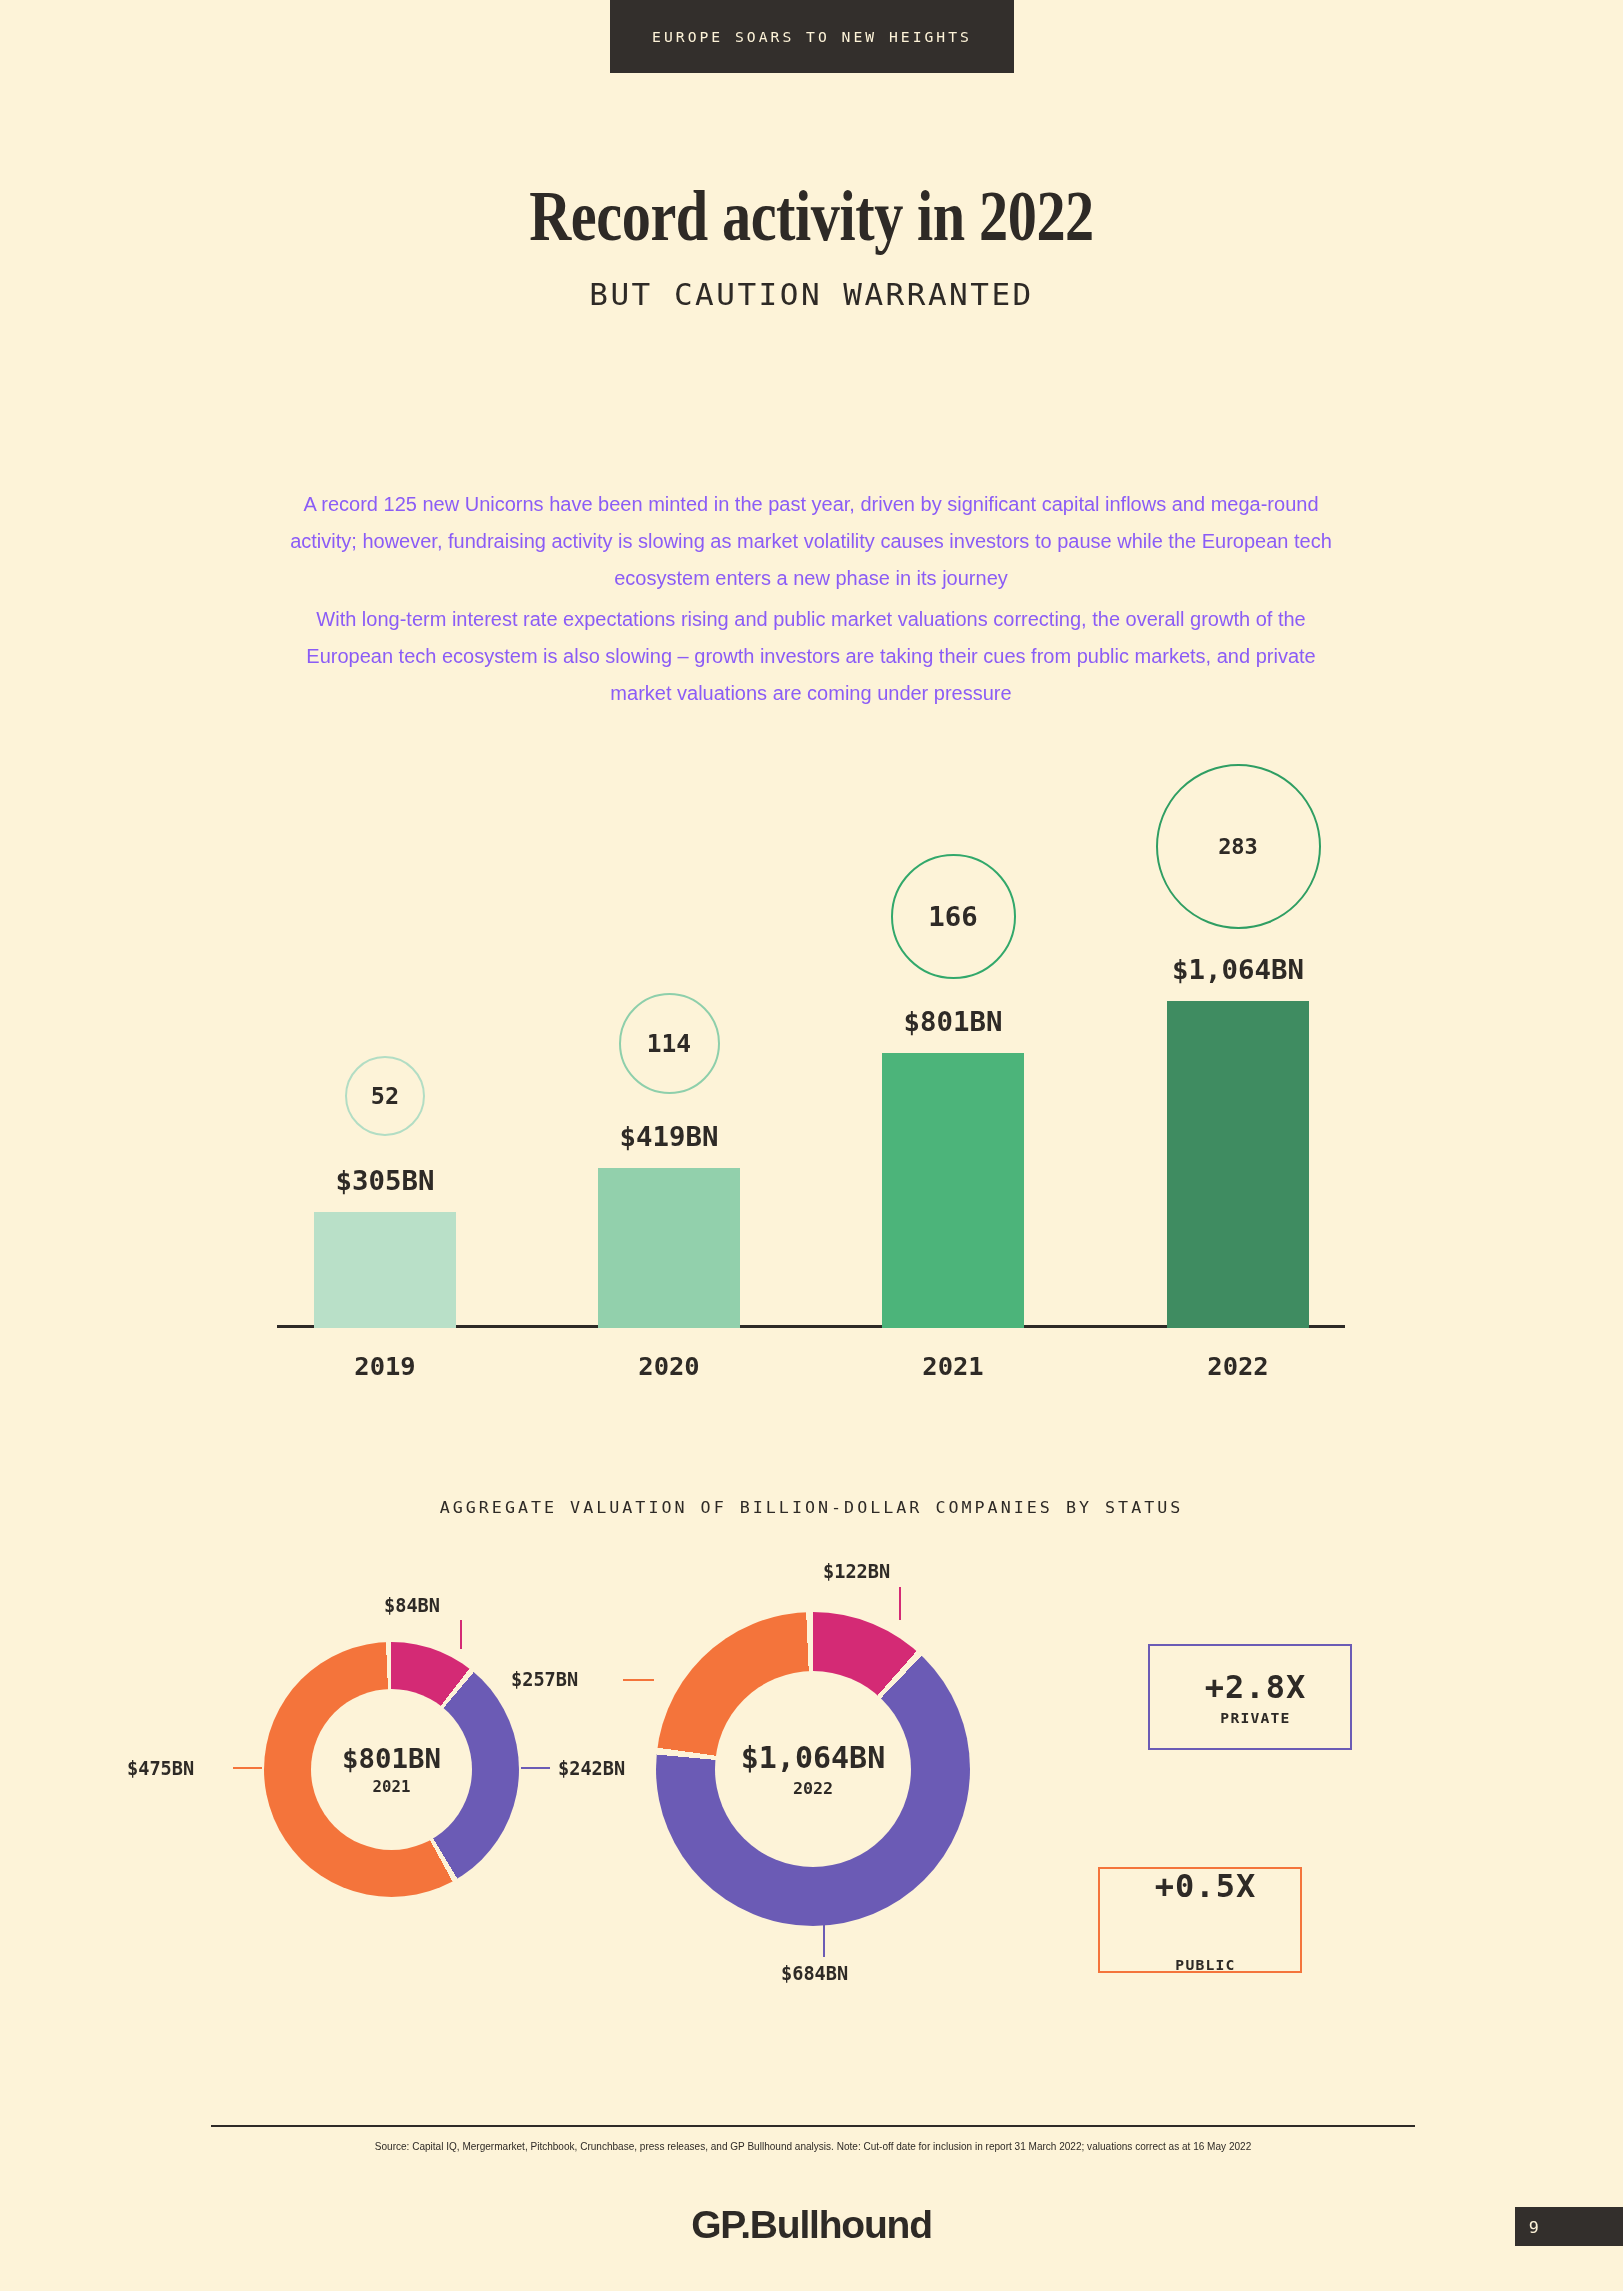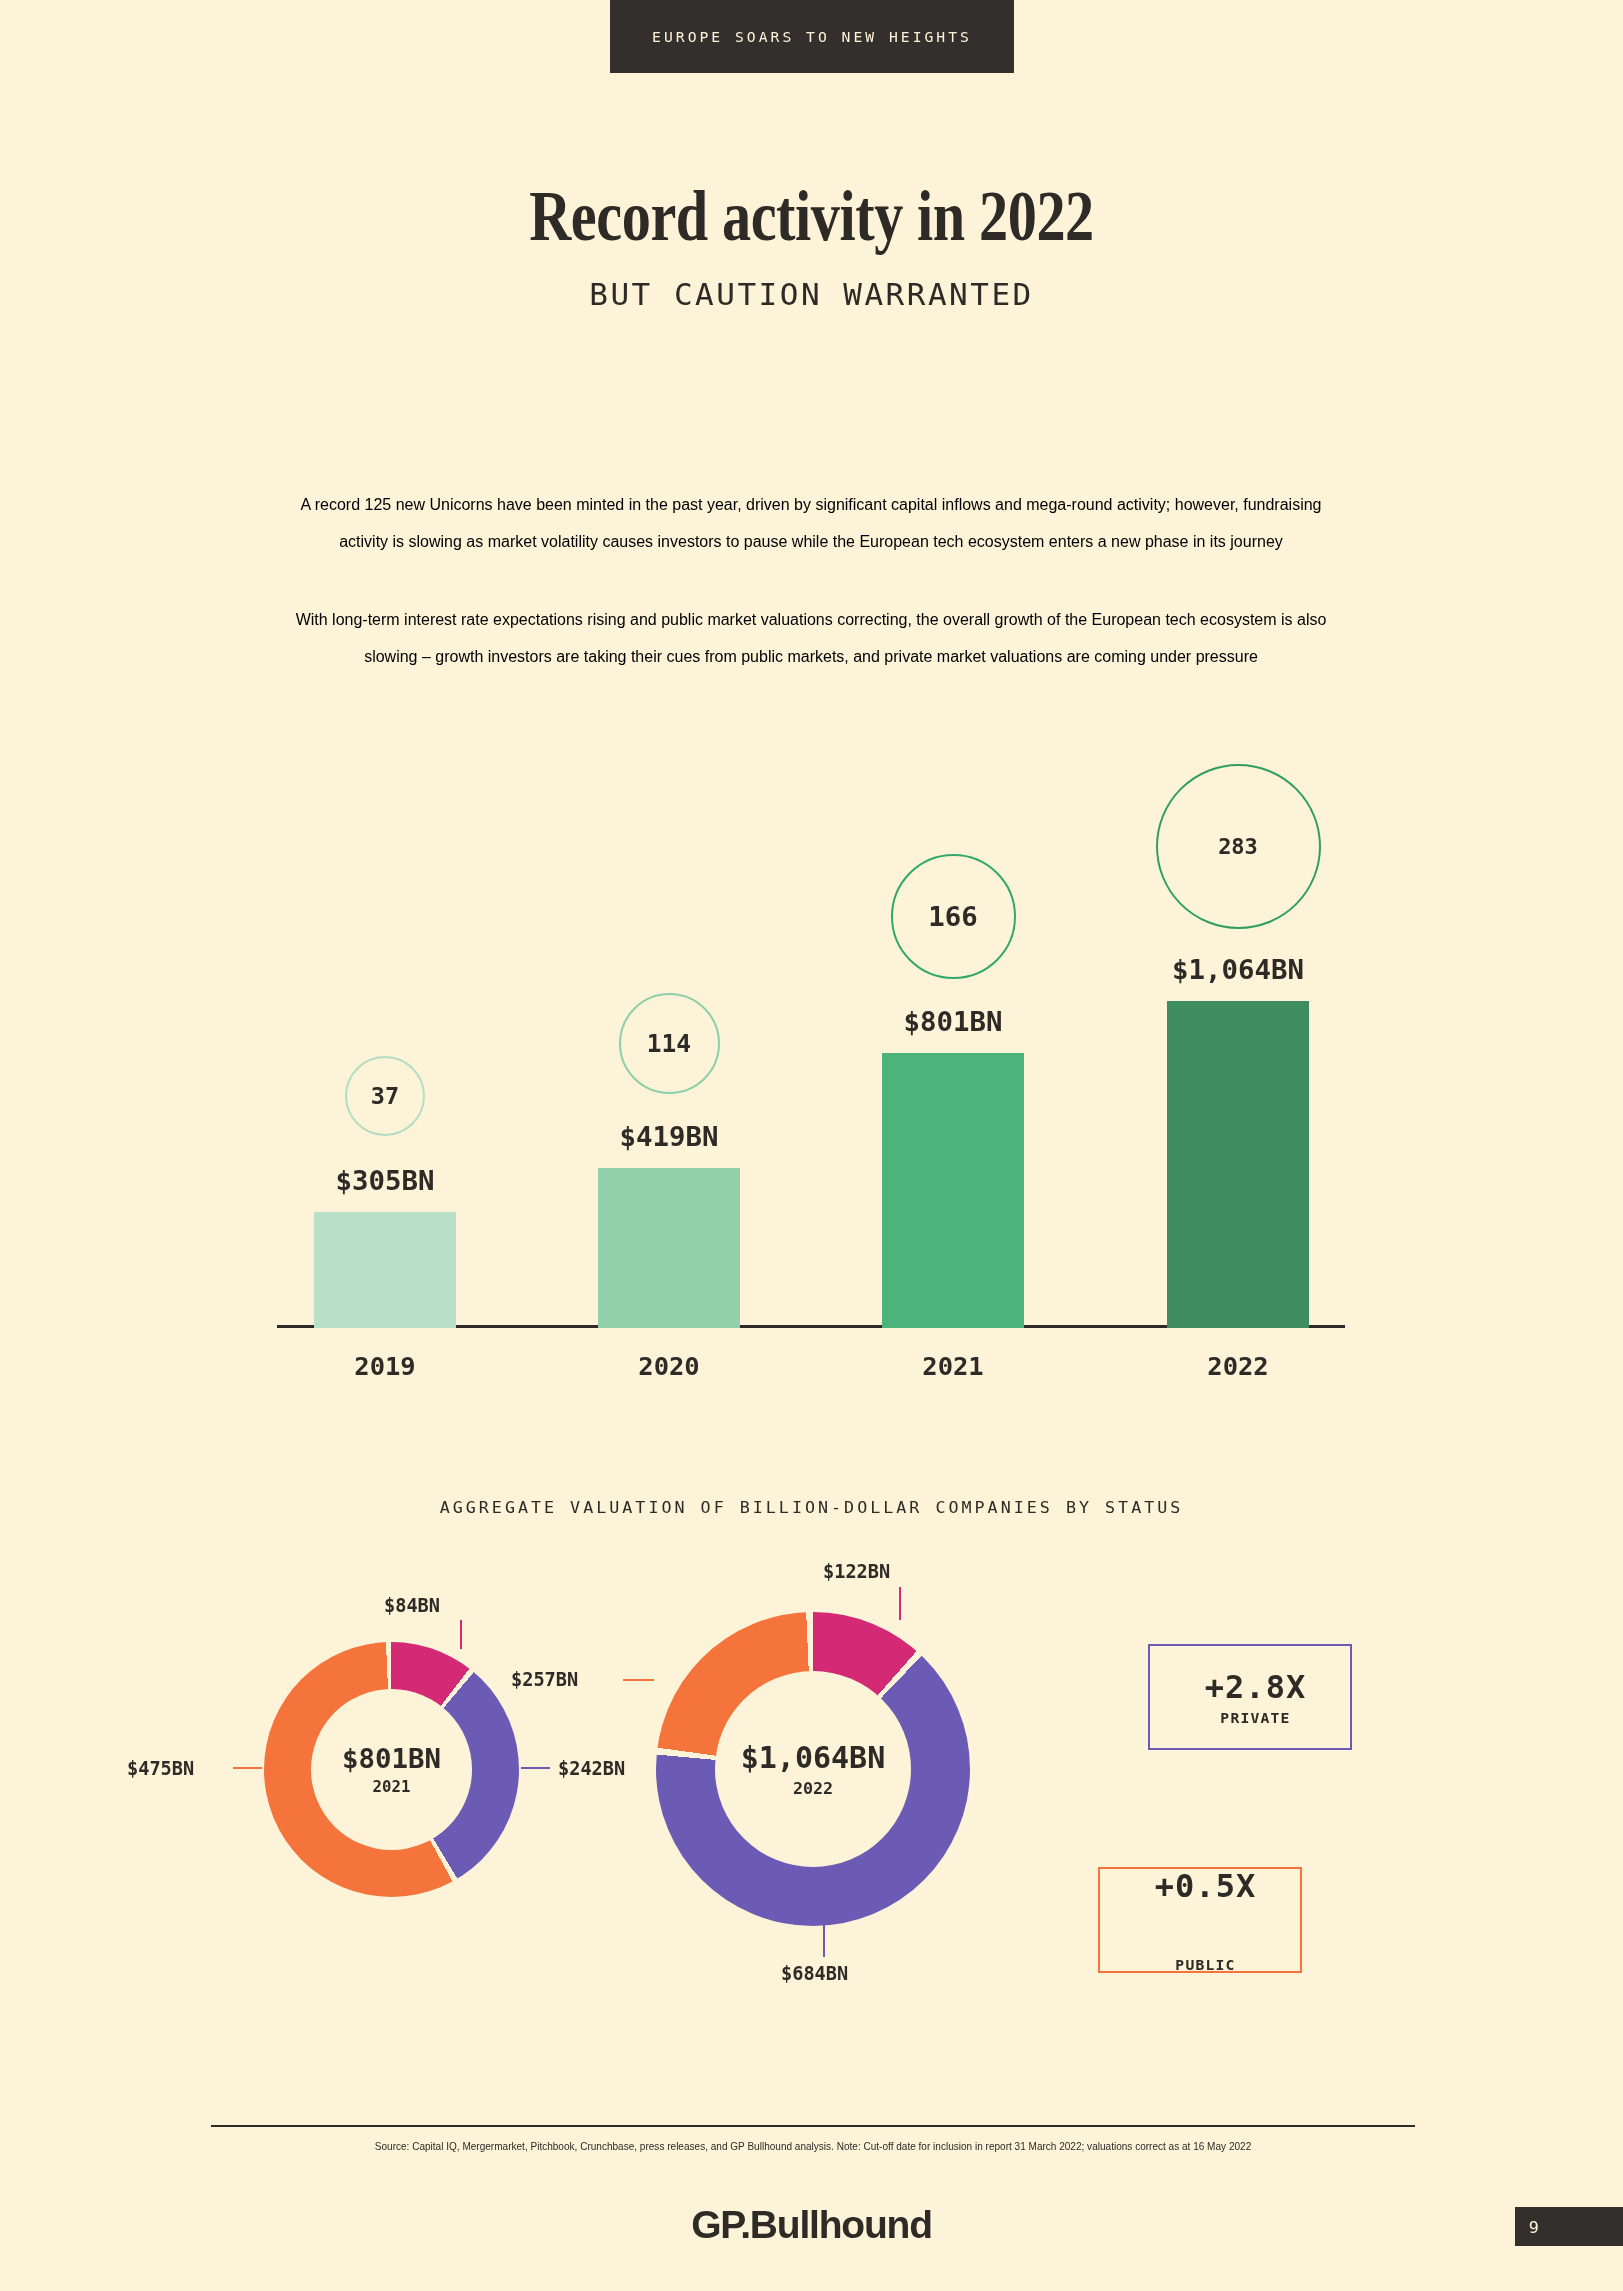--- a/index.html
+++ b/index.html
@@ -40,22 +40,22 @@
     text-align: center;
     font-family: "DejaVu Sans Mono", monospace;
     font-size: 31px; letter-spacing: 2.5px;
     color: #2e2a26;
   }
 
   
   .para {
     position: absolute; left: 277px; width: 1068px;
     text-align: center;
-    font-size: 16px; line-height: 37px;
-    color: #000000;
+    font-size: 20px; line-height: 37px;
+    color: #8b5cf6;
   }
   .para-1 { top: 486px; }
   .para-2 { top: 601px; }
 
   
   .sec-head {
     position: absolute; left: 0; right: 0;
     text-align: center;
     font-family: "DejaVu Sans Mono", monospace;
     font-size: 16.7px; letter-spacing: 3px;
@@ -185,21 +185,21 @@
   <div class="subtitle">BUT CAUTION WARRANTED</div>
 
   <div class="para para-1">A record 125 new Unicorns have been minted in the past year, driven by significant capital inflows and mega-round activity; however, fundraising activity is slowing as market volatility causes investors to pause while the European tech ecosystem enters a new phase in its journey</div>
   <div class="para para-2">With long-term interest rate expectations rising and public market valuations correcting, the overall growth of the European tech ecosystem is also slowing – growth investors are taking their cues from public markets, and private market valuations are coming under pressure</div>
 
 
   <div class="barchart">
     <div class="axis"></div>
 
     <div class="bar-col" style="left:0px;">
-      <div class="bar-badge" style="width:80px;height:80px;border:2.5px solid #b2ddc4;font-size:23.5px;margin-bottom:29px;">37</div>
+      <div class="bar-badge" style="width:80px;height:80px;border:2.5px solid #b2ddc4;font-size:23.5px;margin-bottom:29px;">52</div>
       <div class="bar-value">$305BN</div>
       <div class="bar-rect" style="height:116px;background:#b9e0c8;margin-top:15.7px;"></div>
       <div class="bar-label">2019</div>
     </div>
 
     <div class="bar-col" style="left:284px;">
       <div class="bar-badge" style="width:101px;height:101px;border:2.5px solid #8ecfab;font-size:24.5px;margin-bottom:27.4px;">114</div>
       <div class="bar-value">$419BN</div>
       <div class="bar-rect" style="height:160px;background:#92d0ac;margin-top:15.7px;"></div>
       <div class="bar-label">2020</div>

